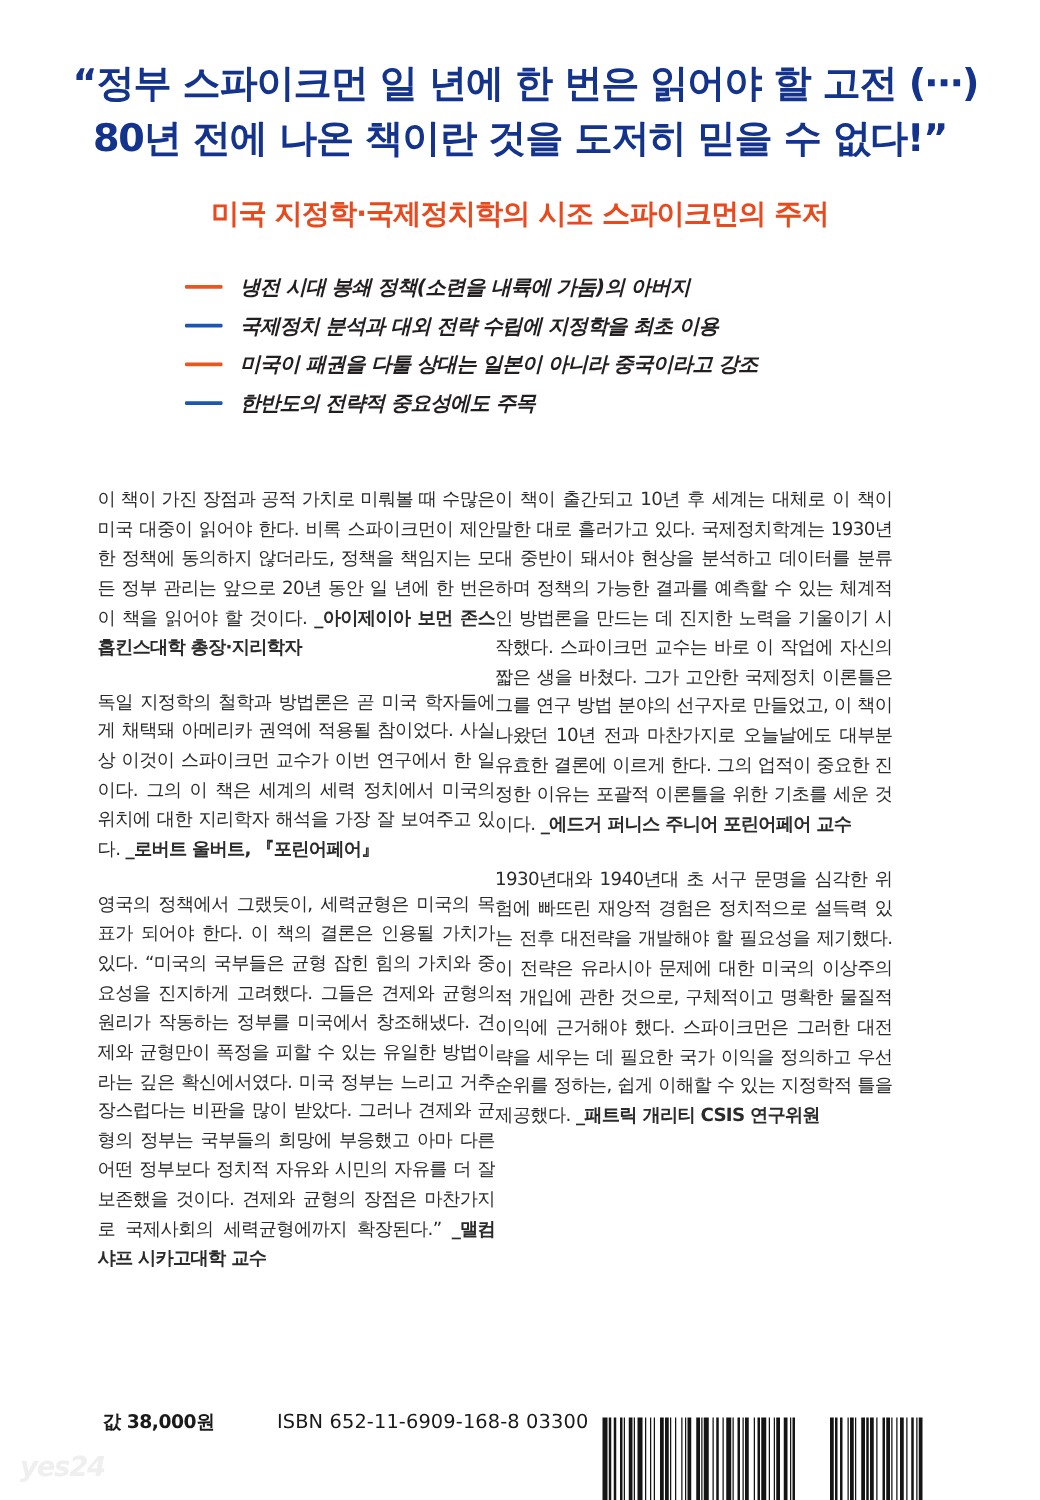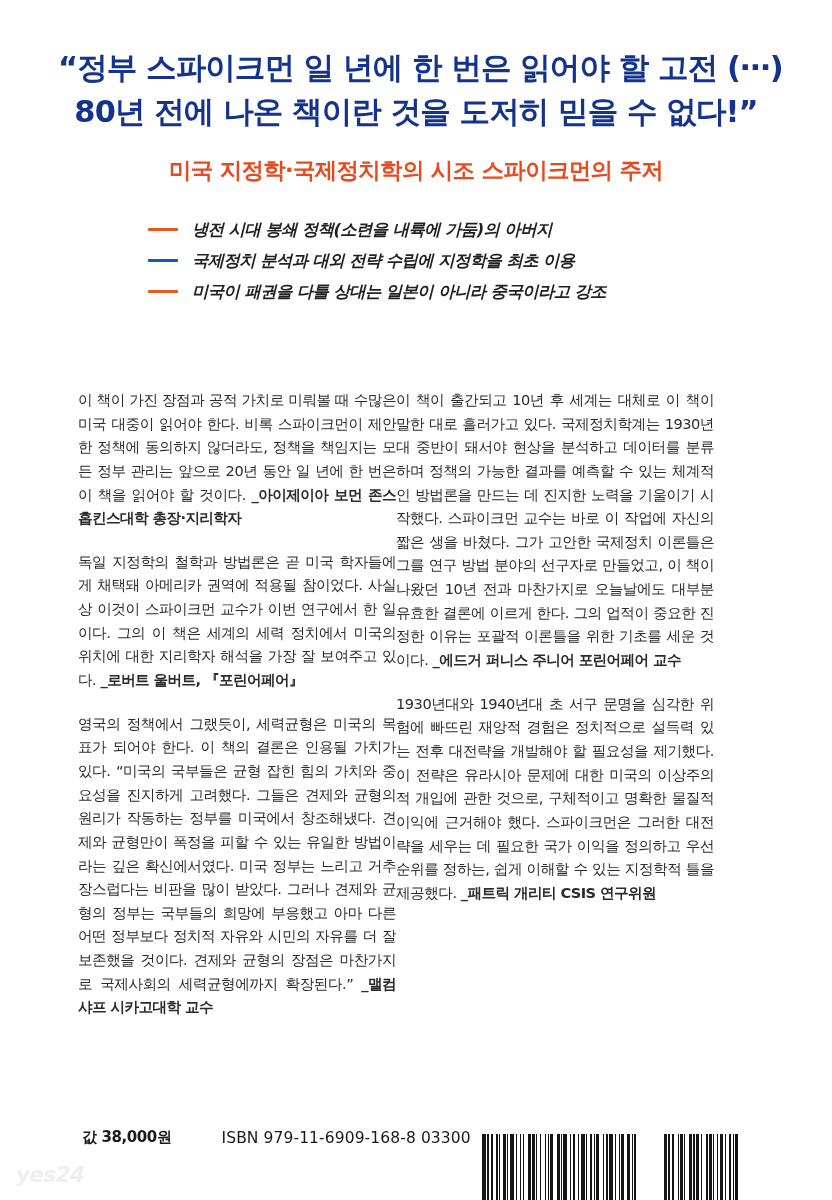--- a/index.html
+++ b/index.html
@@ -97,21 +97,21 @@
     font-weight: 700;
     letter-spacing: -0.6px;
   }
 
   
   .footer {
     position: absolute;
     left: 82px;
     top: 1128px;
     display: flex;
-    align-items: center;
+    align-items: flex-start;
   }
   .price {
     color: #1a1a1a;
     font-size: 15px;
     font-weight: 700;
     letter-spacing: -0.4px;
   }
   .isbn {
     margin-left: 50px;
     color: #1a1a1a;
@@ -173,37 +173,41 @@
         <span class="bullet-text">냉전 시대 봉쇄 정책(소련을 내륙에 가둠)의 아버지</span>
       </li>
       <li class="bullet-row">
         <span class="bullet-dash" style="background: rgb(27, 85, 181);"></span>
         <span class="bullet-text">국제정치 분석과 대외 전략 수립에 지정학을 최초 이용</span>
       </li>
       <li class="bullet-row">
         <span class="bullet-dash" style="background: rgb(232, 87, 29);"></span>
         <span class="bullet-text">미국이 패권을 다툴 상대는 일본이 아니라 중국이라고 강조</span>
       </li>
+      <li class="bullet-row">
+        <span class="bullet-dash" style="background: rgb(27, 85, 181);"></span>
+        <span class="bullet-text">한반도의 전략적 중요성에도 주목</span>
+      </li>
     </ul>
 
   <div class="columns">
     <div class="col" id="left-column">
         <p class="para"><span>이 책이 가진 장점과 공적 가치로 미뤄볼 때 수많은 미국 대중이 읽어야 한다. 비록 스파이크먼이 제안한 정책에 동의하지 않더라도, 정책을 책임지는 모든 정부 관리는 앞으로 20년 동안 일 년에 한 번은 이 책을 읽어야 할 것이다. </span><span class="attrib">_아이제이아 보먼 존스홉킨스대학 총장·지리학자</span></p>
         <p class="para"><span>독일 지정학의 철학과 방법론은 곧 미국 학자들에게 채택돼 아메리카 권역에 적용될 참이었다. 사실상 이것이 스파이크먼 교수가 이번 연구에서 한 일이다. 그의 이 책은 세계의 세력 정치에서 미국의 위치에 대한 지리학자 해석을 가장 잘 보여주고 있다. </span><span class="attrib">_로버트 울버트, 『포린어페어』</span></p>
         <p class="para"><span>영국의 정책에서 그랬듯이, 세력균형은 미국의 목표가 되어야 한다. 이 책의 결론은 인용될 가치가 있다. “미국의 국부들은 균형 잡힌 힘의 가치와 중요성을 진지하게 고려했다. 그들은 견제와 균형의 원리가 작동하는 정부를 미국에서 창조해냈다. 견제와 균형만이 폭정을 피할 수 있는 유일한 방법이라는 깊은 확신에서였다. 미국 정부는 느리고 거추장스럽다는 비판을 많이 받았다. 그러나 견제와 균형의 정부는 국부들의 희망에 부응했고 아마 다른 어떤 정부보다 정치적 자유와 시민의 자유를 더 잘 보존했을 것이다. 견제와 균형의 장점은 마찬가지로 국제사회의 세력균형에까지 확장된다.” </span><span class="attrib">_맬컴 샤프 시카고대학 교수</span></p>
       </div>
     <div class="col" id="right-column">
         <p class="para"><span>이 책이 출간되고 10년 후 세계는 대체로 이 책이 말한 대로 흘러가고 있다. 국제정치학계는 1930년대 중반이 돼서야 현상을 분석하고 데이터를 분류하며 정책의 가능한 결과를 예측할 수 있는 체계적인 방법론을 만드는 데 진지한 노력을 기울이기 시작했다. 스파이크먼 교수는 바로 이 작업에 자신의 짧은 생을 바쳤다. 그가 고안한 국제정치 이론틀은 그를 연구 방법 분야의 선구자로 만들었고, 이 책이 나왔던 10년 전과 마찬가지로 오늘날에도 대부분 유효한 결론에 이르게 한다. 그의 업적이 중요한 진정한 이유는 포괄적 이론틀을 위한 기초를 세운 것이다. </span><span class="attrib">_에드거 퍼니스 주니어 포린어페어 교수</span></p>
         <p class="para"><span>1930년대와 1940년대 초 서구 문명을 심각한 위험에 빠뜨린 재앙적 경험은 정치적으로 설득력 있는 전후 대전략을 개발해야 할 필요성을 제기했다. 이 전략은 유라시아 문제에 대한 미국의 이상주의적 개입에 관한 것으로, 구체적이고 명확한 물질적 이익에 근거해야 했다. 스파이크먼은 그러한 대전략을 세우는 데 필요한 국가 이익을 정의하고 우선순위를 정하는, 쉽게 이해할 수 있는 지정학적 틀을 제공했다. </span><span class="attrib">_패트릭 개리티 CSIS 연구위원</span></p>
       </div>
   </div>
 
   <div class="footer">
     <span class="price">값 38,000원</span>
-    <span class="isbn">ISBN 979-11-6909-168-8 03300</span>
+    <span class="isbn">ISBN 652-11-6909-168-8 03300</span>
   </div>
 
   <div class="barcodes">
     <div class="barcode" id="barcode-main">
         <span class="bar" style="width: 3.96px;"></span>
         <span class="bar" style="width: 1.32px; background: transparent;"></span>
         <span class="bar" style="width: 1.32px;"></span>
         <span class="bar" style="width: 2.64px; background: transparent;"></span>
         <span class="bar" style="width: 1.32px;"></span>
         <span class="bar" style="width: 3.96px; background: transparent;"></span>

